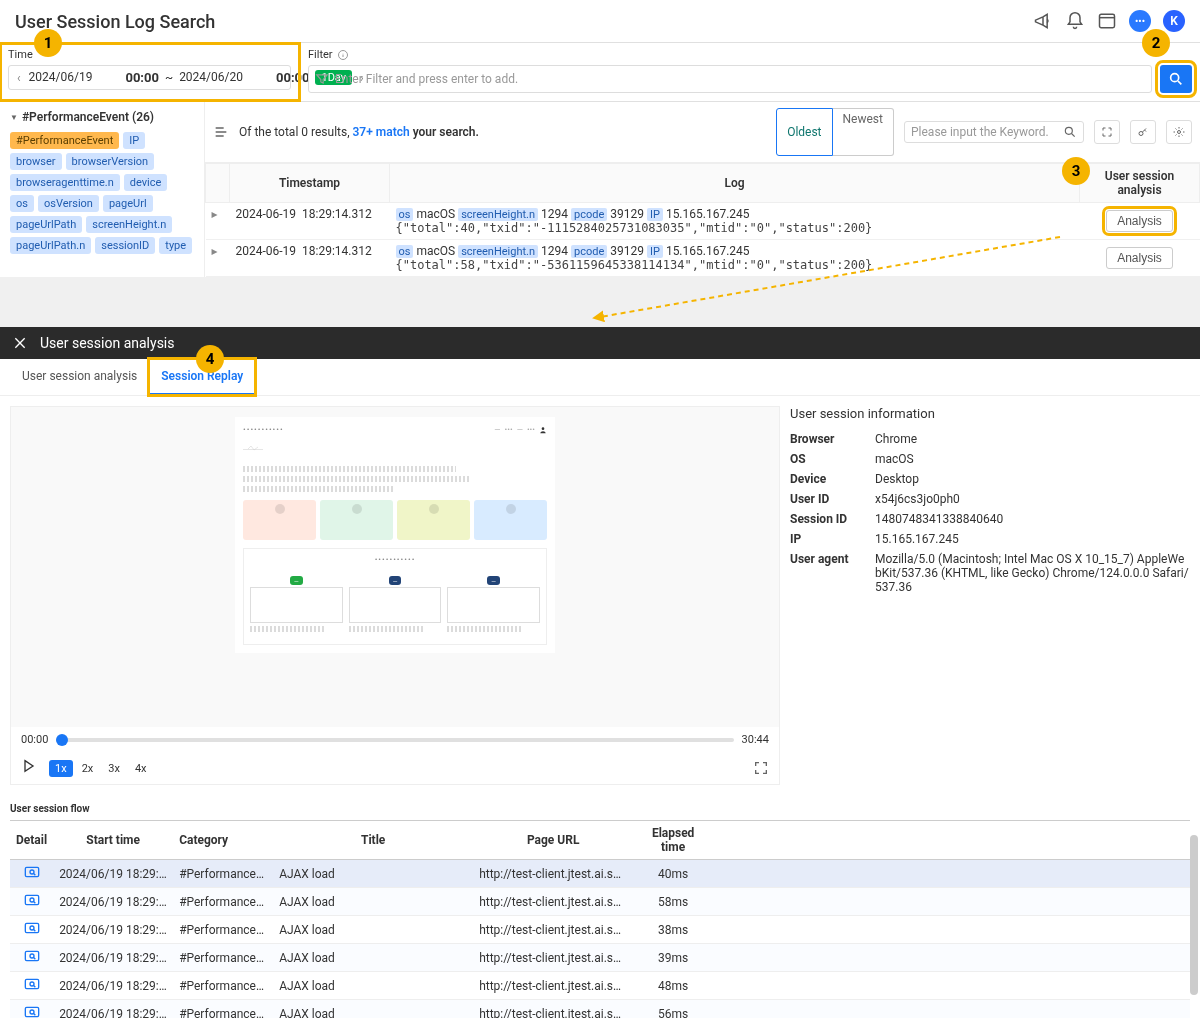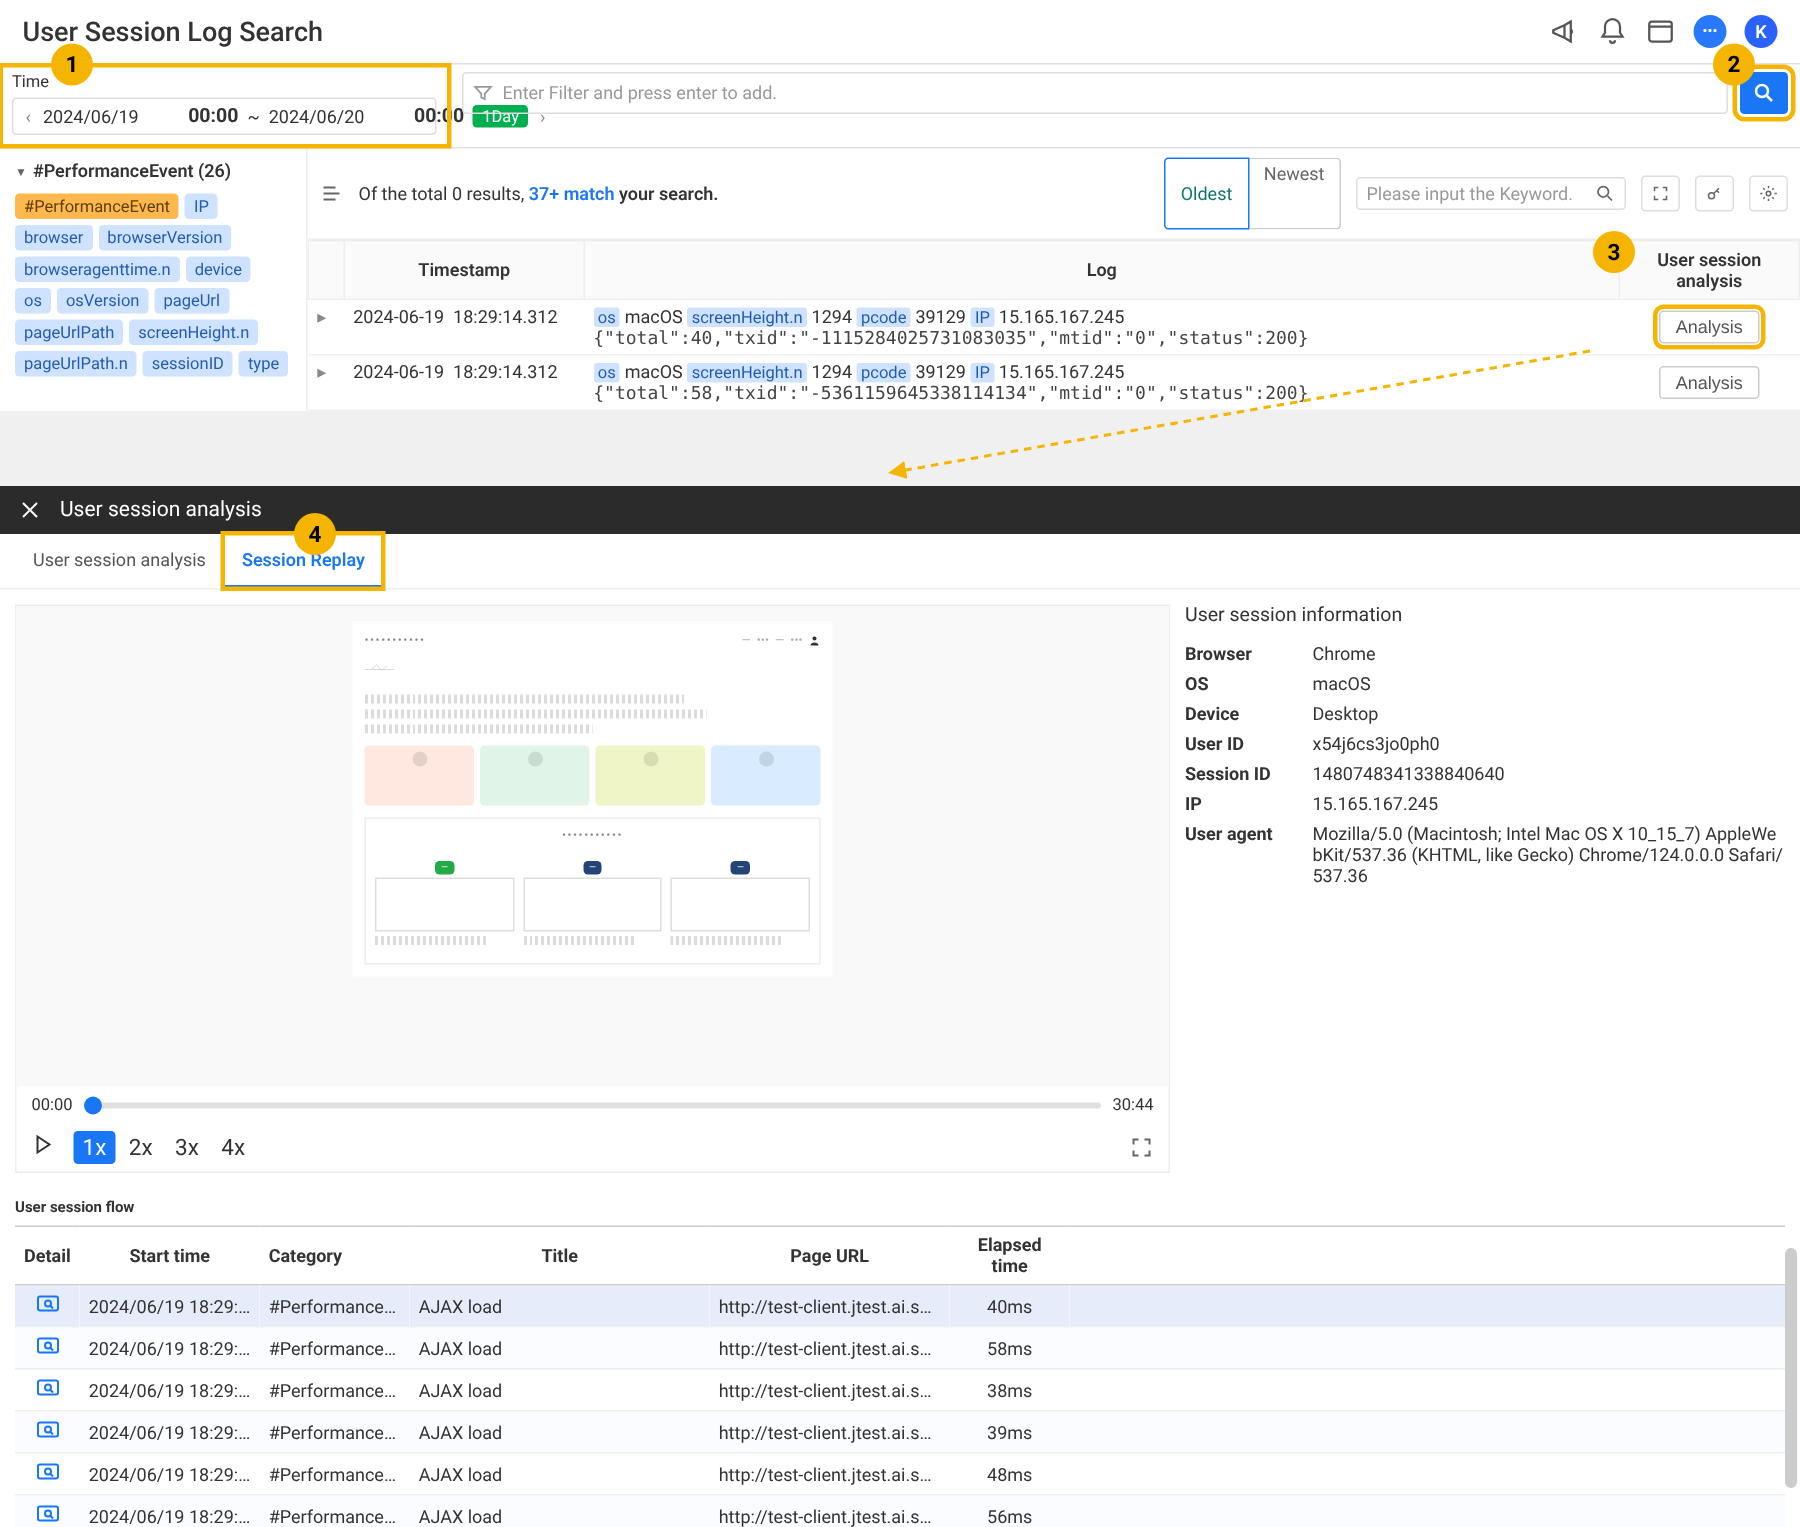--- a/index.html
+++ b/index.html
@@ -9,21 +9,21 @@
 .header-icons { display: flex; gap: 12px; align-items: center; }
 .header-icons .icon { width: 20px; height: 20px; color: #555; }
 .avatar { width: 22px; height: 22px; border-radius: 50%; background: #2962ff; color: #fff; display: flex; align-items: center; justify-content: center; font-size: 12px; font-weight: 600; }
 .chat-blue { width: 22px; height: 22px; border-radius: 50%; background: #2979ff; color: #fff; display: flex; align-items: center; justify-content: center; font-size: 10px; }
 
 .search-row { display: flex; border: 1px solid #e0e0e0; border-left: none; border-right: none; }
 .time-box { width: 300px; padding: 5px 8px 8px 8px; border-right: 1px solid #e0e0e0; position: relative; }
 .time-box.highlighted { outline: 3px solid #f5b400; outline-offset: -2px; }
 .box-label { font-size: 11px; color: #333; margin-bottom: 4px; display: flex; align-items: center; gap: 4px; }
 .time-input { display: flex; align-items: center; gap: 6px; border: 1px solid #ddd; border-radius: 3px; padding: 4px 6px; font-size: 12px; }
-.time-part { display: flex; align-items: center; gap: 15px; }
+.time-part { display: flex; gap: 15px; }
 .time-hm { font-weight: 700; font-size: 13px; }
 .chev { color: #888; font-size: 12px; padding: 0 2px; }
 .badge-green { background: #00b050; color: #fff; padding: 1px 6px; border-radius: 3px; font-size: 11px; }
 
 .filter-box { flex: 1; padding: 5px 8px 8px 8px; position: relative; }
 .filter-input-wrap { display: flex; align-items: center; gap: 8px; }
 .filter-input { flex: 1; border: 1px solid #ddd; border-radius: 3px; padding: 4px 6px; display: flex; align-items: center; gap: 6px; color: #999; font-size: 12px; height: 28px; }
 .search-btn { width: 32px; height: 28px; background: #1976f5; border-radius: 3px; display: flex; align-items: center; justify-content: center; color: #fff; position: relative; }
 .search-highlight { outline: 3px solid #f5b400; outline-offset: 2px; }
 
@@ -89,21 +89,21 @@
 .lc-tag { background: #2a4; color: #fff; font-size: 6px; padding: 1px 4px; border-radius: 3px; display: inline-block; }
 .lc-tag.blue { background: #247; }
 .lc-box { border: 1px solid #ddd; height: 36px; margin-top: 2px; }
 
 .timeline { display: flex; align-items: center; padding: 6px 10px; gap: 8px; font-size: 11px; }
 .track { flex: 1; height: 4px; background: #e0e0e0; border-radius: 2px; position: relative; }
 .thumb { position: absolute; left: 0; top: -4px; width: 12px; height: 12px; background: #1976f5; border-radius: 50%; }
 
 .controls { display: flex; align-items: center; padding: 6px 10px; gap: 8px; }
 .play-btn { width: 20px; height: 20px; }
-.speed { padding: 2px 6px; border-radius: 3px; font-size: 15px; text-align: right; }
+.speed { padding: 2px 6px; border-radius: 3px; font-size: 11px; text-align: right; }
 .speed.active { background: #1976f5; color: #fff; }
 .full-icon { margin-left: auto; color: #666; }
 
 .info-panel { width: 400px; font-size: 12px; }
 .info-panel h3 { font-size: 13px; font-weight: 400; margin-bottom: 8px; }
 .info-row { display: flex; padding: 3px 0; }
 .info-key { width: 85px; font-weight: 700; }
 .info-val { flex: 1; word-break: break-all; }
 
 .flow-section { padding: 8px 10px; }
@@ -160,20 +160,27 @@
       <span class="chev">‹</span>
       <span class="time-part"><span>2024/06/19</span>&nbsp;<span class="time-hm">00:00</span></span>
       <span>~</span>
       <span class="time-part"><span>2024/06/20</span>&nbsp;<span class="time-hm">00:00</span></span>
       <span class="badge-green">1Day</span>
       <span class="chev">›</span>
     </div>
   </div>
   <div class="filter-box">
     <div class="marker" style="top:-14px; right:30px;">2</div>
+    <div class="box-label">
+        <span>Filter</span>
+      <svg width="12" height="12" viewBox="0 0 24 24" fill="none" stroke="#999" stroke-width="2">
+          <circle cx="12" cy="12" r="9"></circle>
+          <path d="M12 8v.5M12 11v5"></path>
+        </svg>
+    </div>
     <div class="filter-input-wrap">
       <div class="filter-input">
         <svg width="14" height="14" viewBox="0 0 24 24" fill="none" stroke="#999" stroke-width="2">
             <path d="M3 5h18l-7 8v6l-4-2v-4L3 5z"></path>
           </svg>
         <span>Enter Filter and press enter to add.</span>
       </div>
       <div class="search-btn search-highlight">
         <svg width="16" height="16" viewBox="0 0 24 24" fill="none" stroke="#fff" stroke-width="2.5">
             <circle cx="10" cy="10" r="6"></circle>

